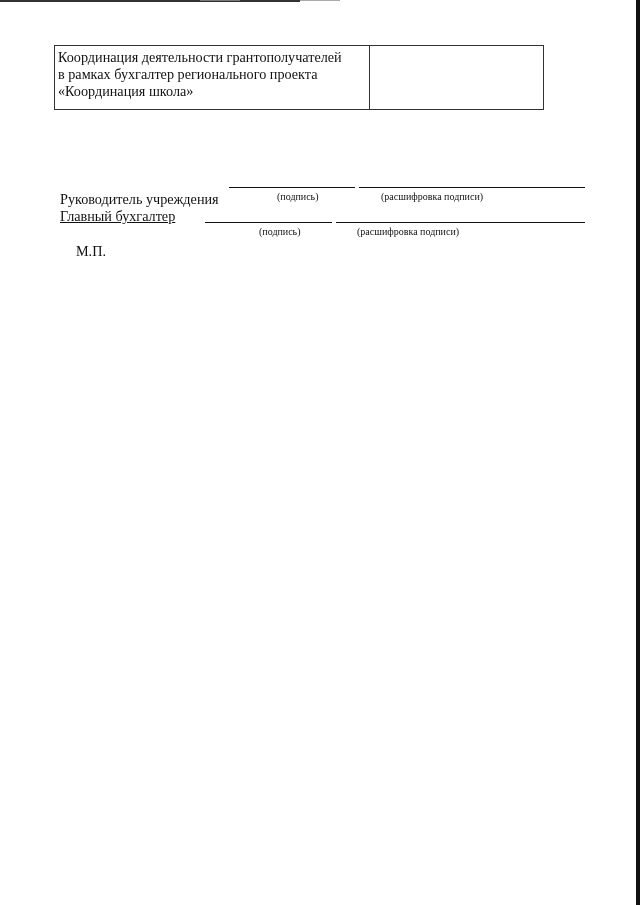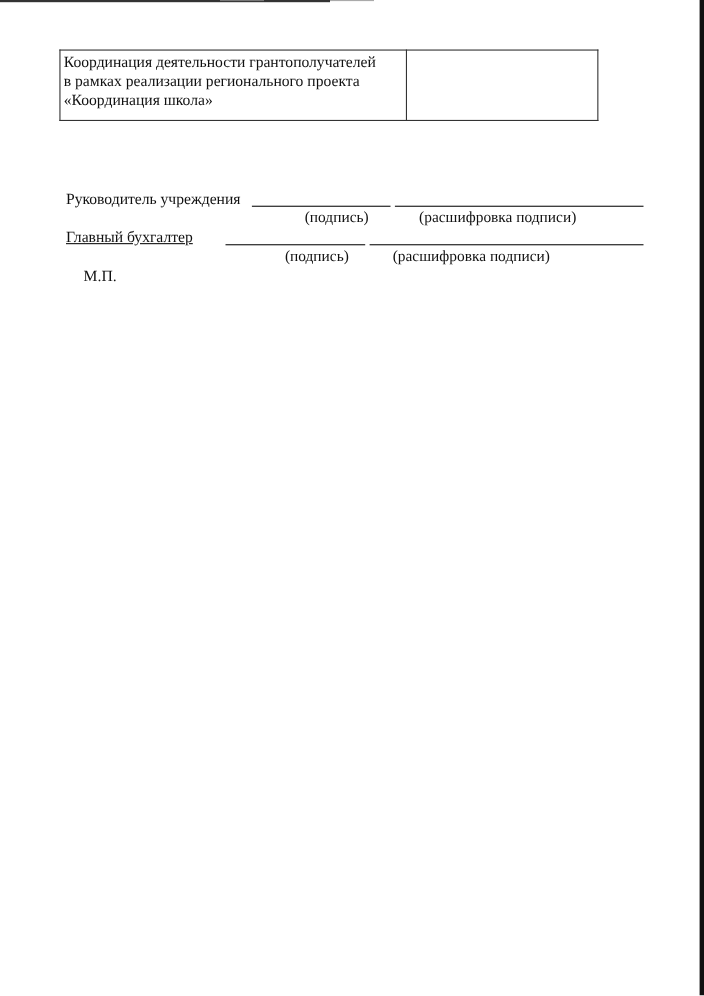--- a/index.html
+++ b/index.html
@@ -10,44 +10,44 @@
   .top-line3 { position: absolute; top: 0; left: 300px; width: 40px; height: 1px; background: #aaa; }
   .right-edge { position: absolute; top: 0; right: 0; width: 4px; height: 905px; background: #111; }
   table.grid { position: absolute; left: 54px; top: 45px; width: 490px; border-collapse: collapse; }
   table.grid td { border: 1px solid #333; vertical-align: top; padding: 3px 3px 4px 3px;
                   font-size: 14.2px; line-height: 17px; }
   table.grid td.c1 { width: 308px; }
   table.grid tr.r1 td { height: 56px; }
   table.grid tr.r2 td { height: 38px; }
   .sign { position: absolute; font-size: 14.2px; line-height: 16px; white-space: nowrap; }
   .line { position: absolute; height: 1px; background: #111; }
-  .caption { position: absolute; font-size: 14px; white-space: nowrap; }
+  .caption { position: absolute; font-size: 10px; white-space: nowrap; }
 </style>
 </head>
 <body>
 
 <div class="top-line"></div>
 <div class="top-line2"></div>
 <div class="top-line3"></div>
 <div class="right-edge"></div>
 
 <table class="grid">
   <tbody>
       <tr class="r1">
     <td class="c1">
       <div>Координация деятельности грантополучателей</div>
-      <div>в рамках реализации регионального проекта</div>
+      <div>в рамках бухгалтер регионального проекта</div>
       <div>«Координация школа»</div>
     </td>
     <td></td>
   </tr>
 </tbody>
   </table>
 
-<div class="sign" style="left:60px; top:173px;">Руководитель учреждения</div>
+<div class="sign" style="left:60px; top:191px;">Руководитель учреждения</div>
 <div class="line" style="left:229px; top:187px; width:126px;"></div>
 <div class="line" style="left:359px; top:187px; width:226px;"></div>
 <div class="caption" style="left:277px; top:191px;">(подпись)</div>
 <div class="caption" style="left:381px; top:191px;">(расшифровка подписи)</div>
 
 <div class="sign" style="left:60px; top:208px;text-decoration:underline;">Главный бухгалтер</div>
 <div class="line" style="left:205px; top:222px; width:127px;"></div>
 <div class="line" style="left:336px; top:222px; width:249px;"></div>
 <div class="caption" style="left:259px; top:226px;">(подпись)</div>
 <div class="caption" style="left:357px; top:226px;">(расшифровка подписи)</div>

